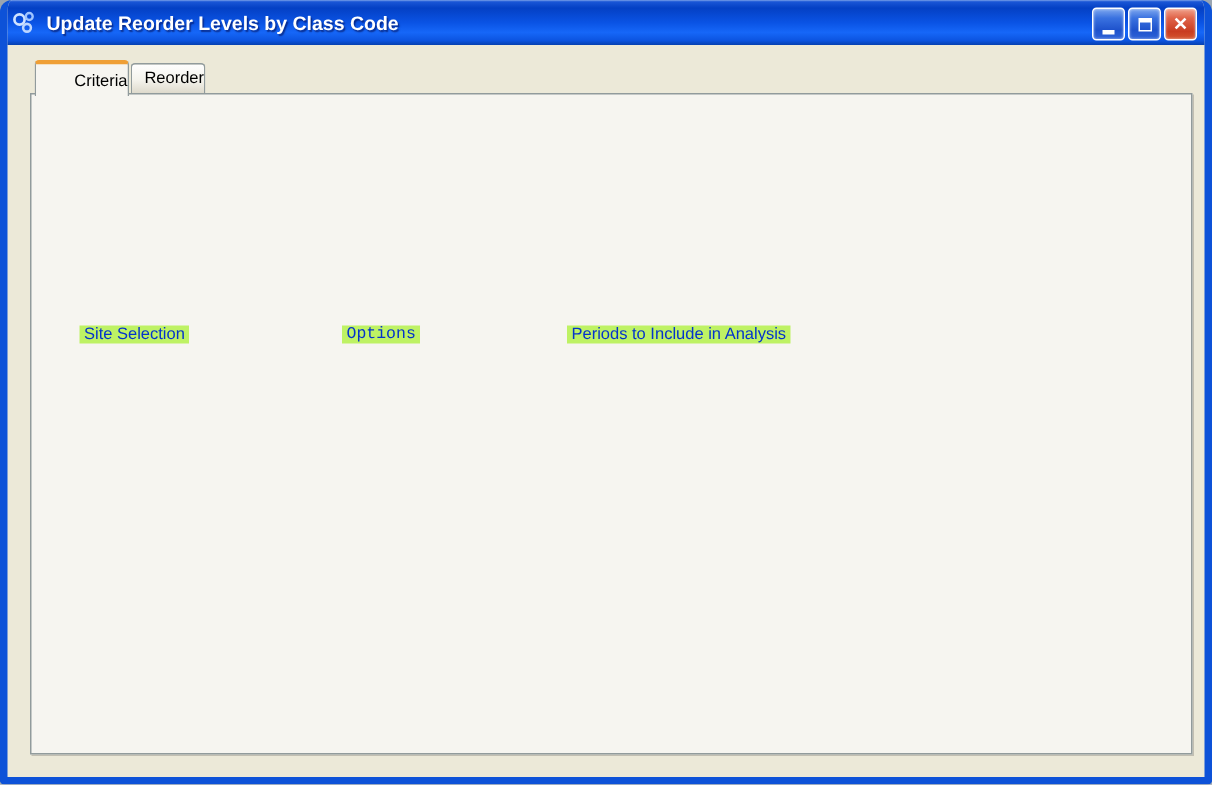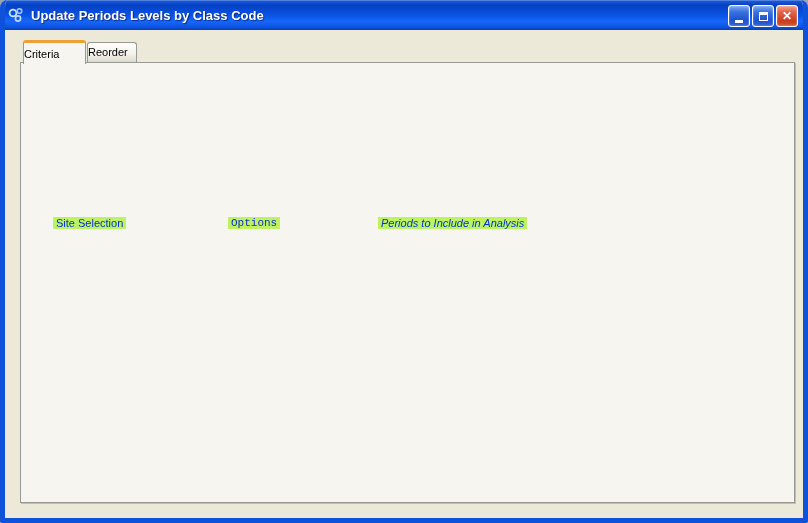--- a/index.html
+++ b/index.html
@@ -29,21 +29,21 @@
     width:22px; height:22px; border-radius:3px; border:1px solid #fff;
     background:linear-gradient(180deg,#7da6ef 0%,#3a72e0 30%,#1e52cc 70%,#2e62d8 100%);
     color:#fff; display:flex; align-items:center; justify-content:center;
     box-shadow:inset 0 0 2px rgba(255,255,255,.6); cursor:default;
   }
   .winbtn.close { background:linear-gradient(180deg,#f0a08a 0%,#e0644a 30%,#c93d20 75%,#d4552e 100%); font-weight:bold; font-size:12px; }
   .glyph-min { width:8px; height:3px; background:#fff; margin-top:10px; }
   .glyph-max { width:9px; height:9px; border:1px solid #fff; border-top:3px solid #fff; }
   
   .tab {
-    position:absolute; font-size:11px; text-align:left; color:#000;
+    position:absolute; font-size:11px; text-align:right; color:#000;
     border:1px solid #919b9c; border-bottom:none; border-radius:3px 3px 0 0;
     background:linear-gradient(180deg,#fefefe,#f4f3ec 55%,#dedacc);
     cursor:default;
   }
   .tab.active {
     left:18px; top:40px; width:63px; height:24px; line-height:22px; z-index:3;
     background:#f6f5f0; border-top:3px solid var(--tab-orange,#ef9f36);
   }
   .tab.inactive { left:82px; top:42px; width:50px; height:20px; line-height:19px; z-index:1; }
   .page {
@@ -135,21 +135,21 @@
 <body>
 
 <div class="window">
 
   <div class="titlebar">
     <svg class="app-icon" viewBox="0 0 17 17">
       <circle cx="5" cy="6" r="3.4" fill="none" stroke="#cfe2ff" stroke-width="1.8"></circle>
       <circle cx="11.5" cy="4" r="2.3" fill="none" stroke="#9fc4ff" stroke-width="1.6"></circle>
       <circle cx="10" cy="11.5" r="2.6" fill="none" stroke="#bcd6ff" stroke-width="1.7"></circle>
     </svg>
-    <span class="title">Update Periods Levels by Class Code</span>
+    <span class="title">Update Reorder Levels by Class Code</span>
     <div class="winbtns">
       <div class="winbtn">
           <span class="glyph-min"></span>
         </div>
       <div class="winbtn">
           <span class="glyph-max"></span>
         </div>
       <div class="winbtn close">
           <span>✕</span>
         </div>
@@ -232,21 +232,21 @@
       <span class="sb">
           <span class="tri-up"></span>
         </span>
       <span class="sb">
           <span class="tri-dn"></span>
         </span>
     </span>
   </div>
 
   <div class="group" style="left:368px; top:224px; width:400px; height:251px;"></div>
-  <span class="gcaption" style="left:373px; top:217px;font-style:italic;">Periods to Include in Analysis</span>
+  <span class="gcaption" style="left:373px; top:217px;">Periods to Include in Analysis</span>
   <span class="lbl" style="left:377px; top:250px;">Calendar:</span>
   <div class="combo" style="left:424px; top:245px; width:166px; height:21px;">
     <span class="val">2008</span>
     <span class="arrowbtn">
       <svg width="9" height="6" viewBox="0 0 9 6">
           <path d="M1 1 L4.5 4.3 L8 1" stroke="#3b63a8" stroke-width="1.8" fill="none"></path>
         </svg>
     </span>
   </div>
   <div class="ptable">

